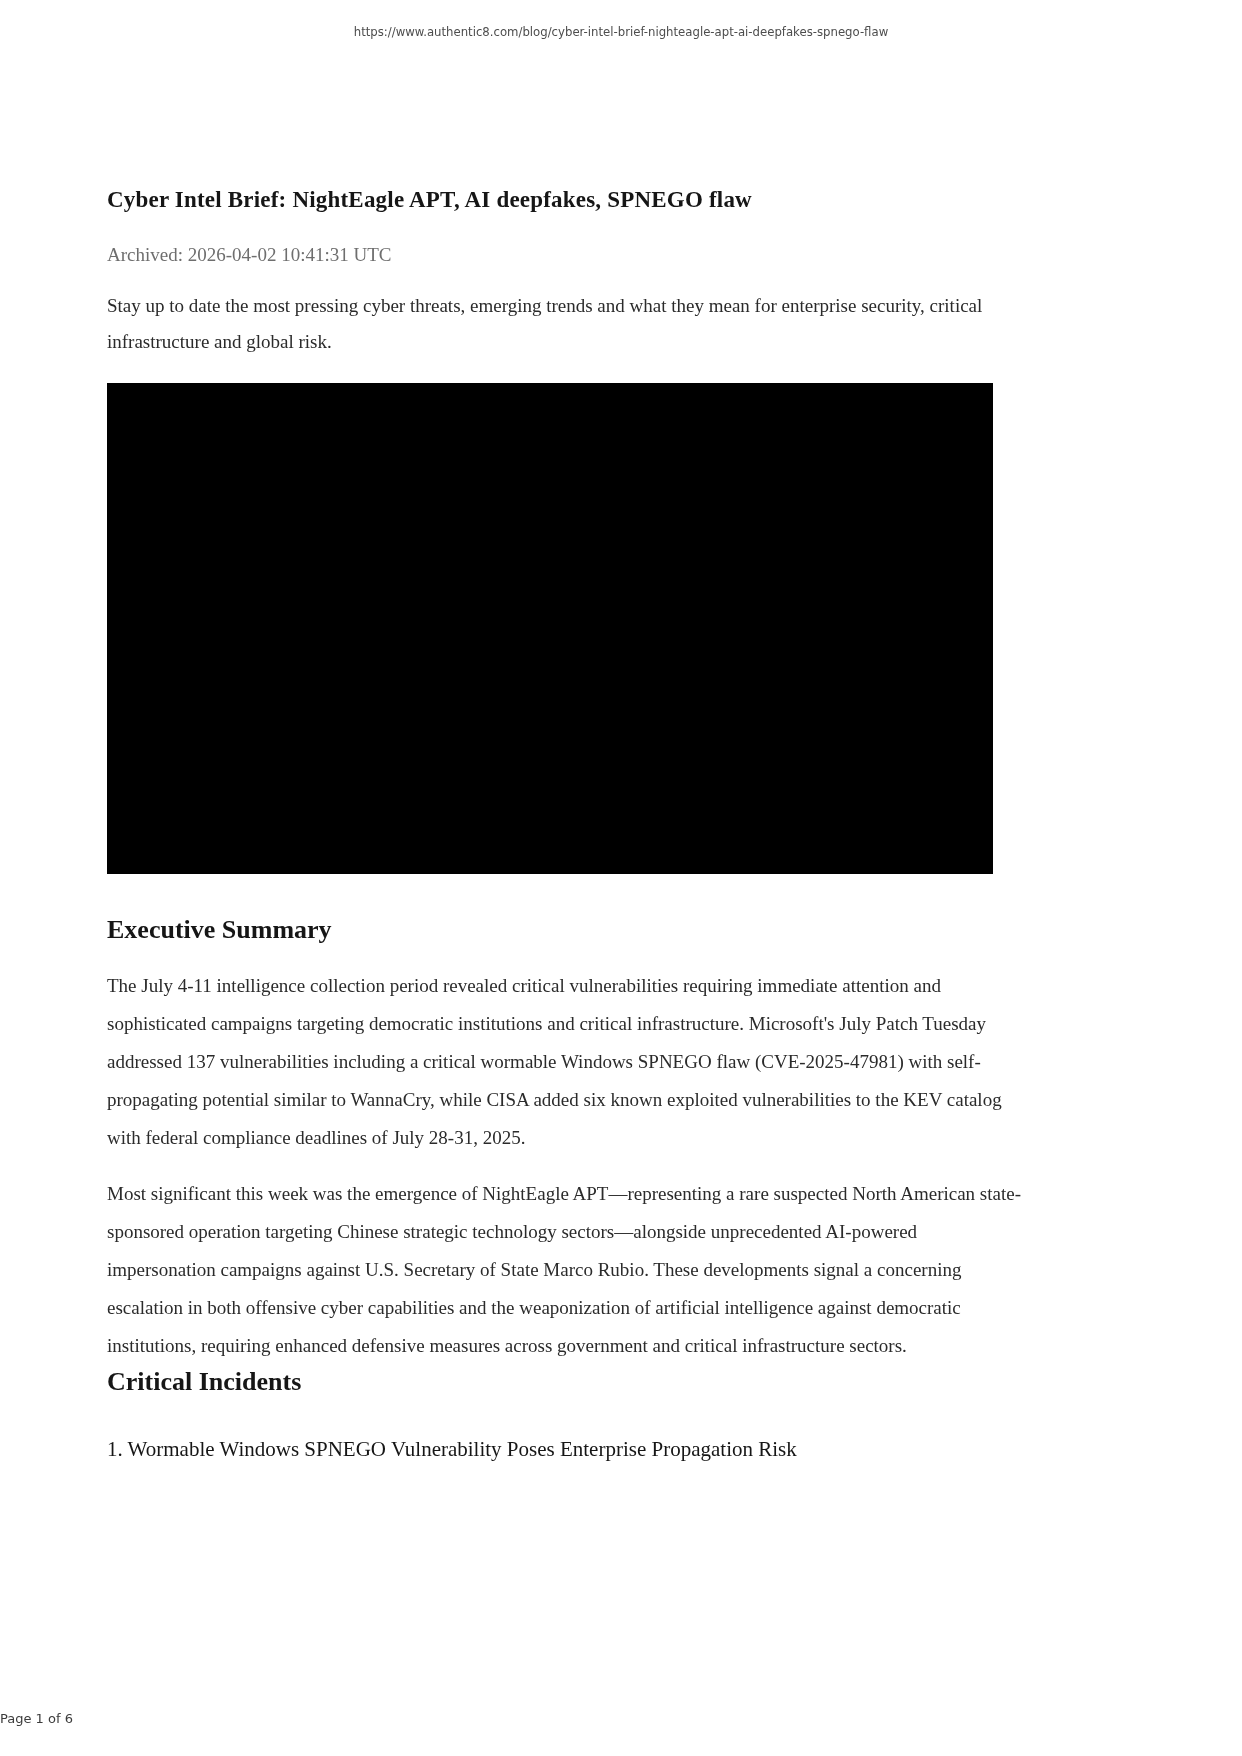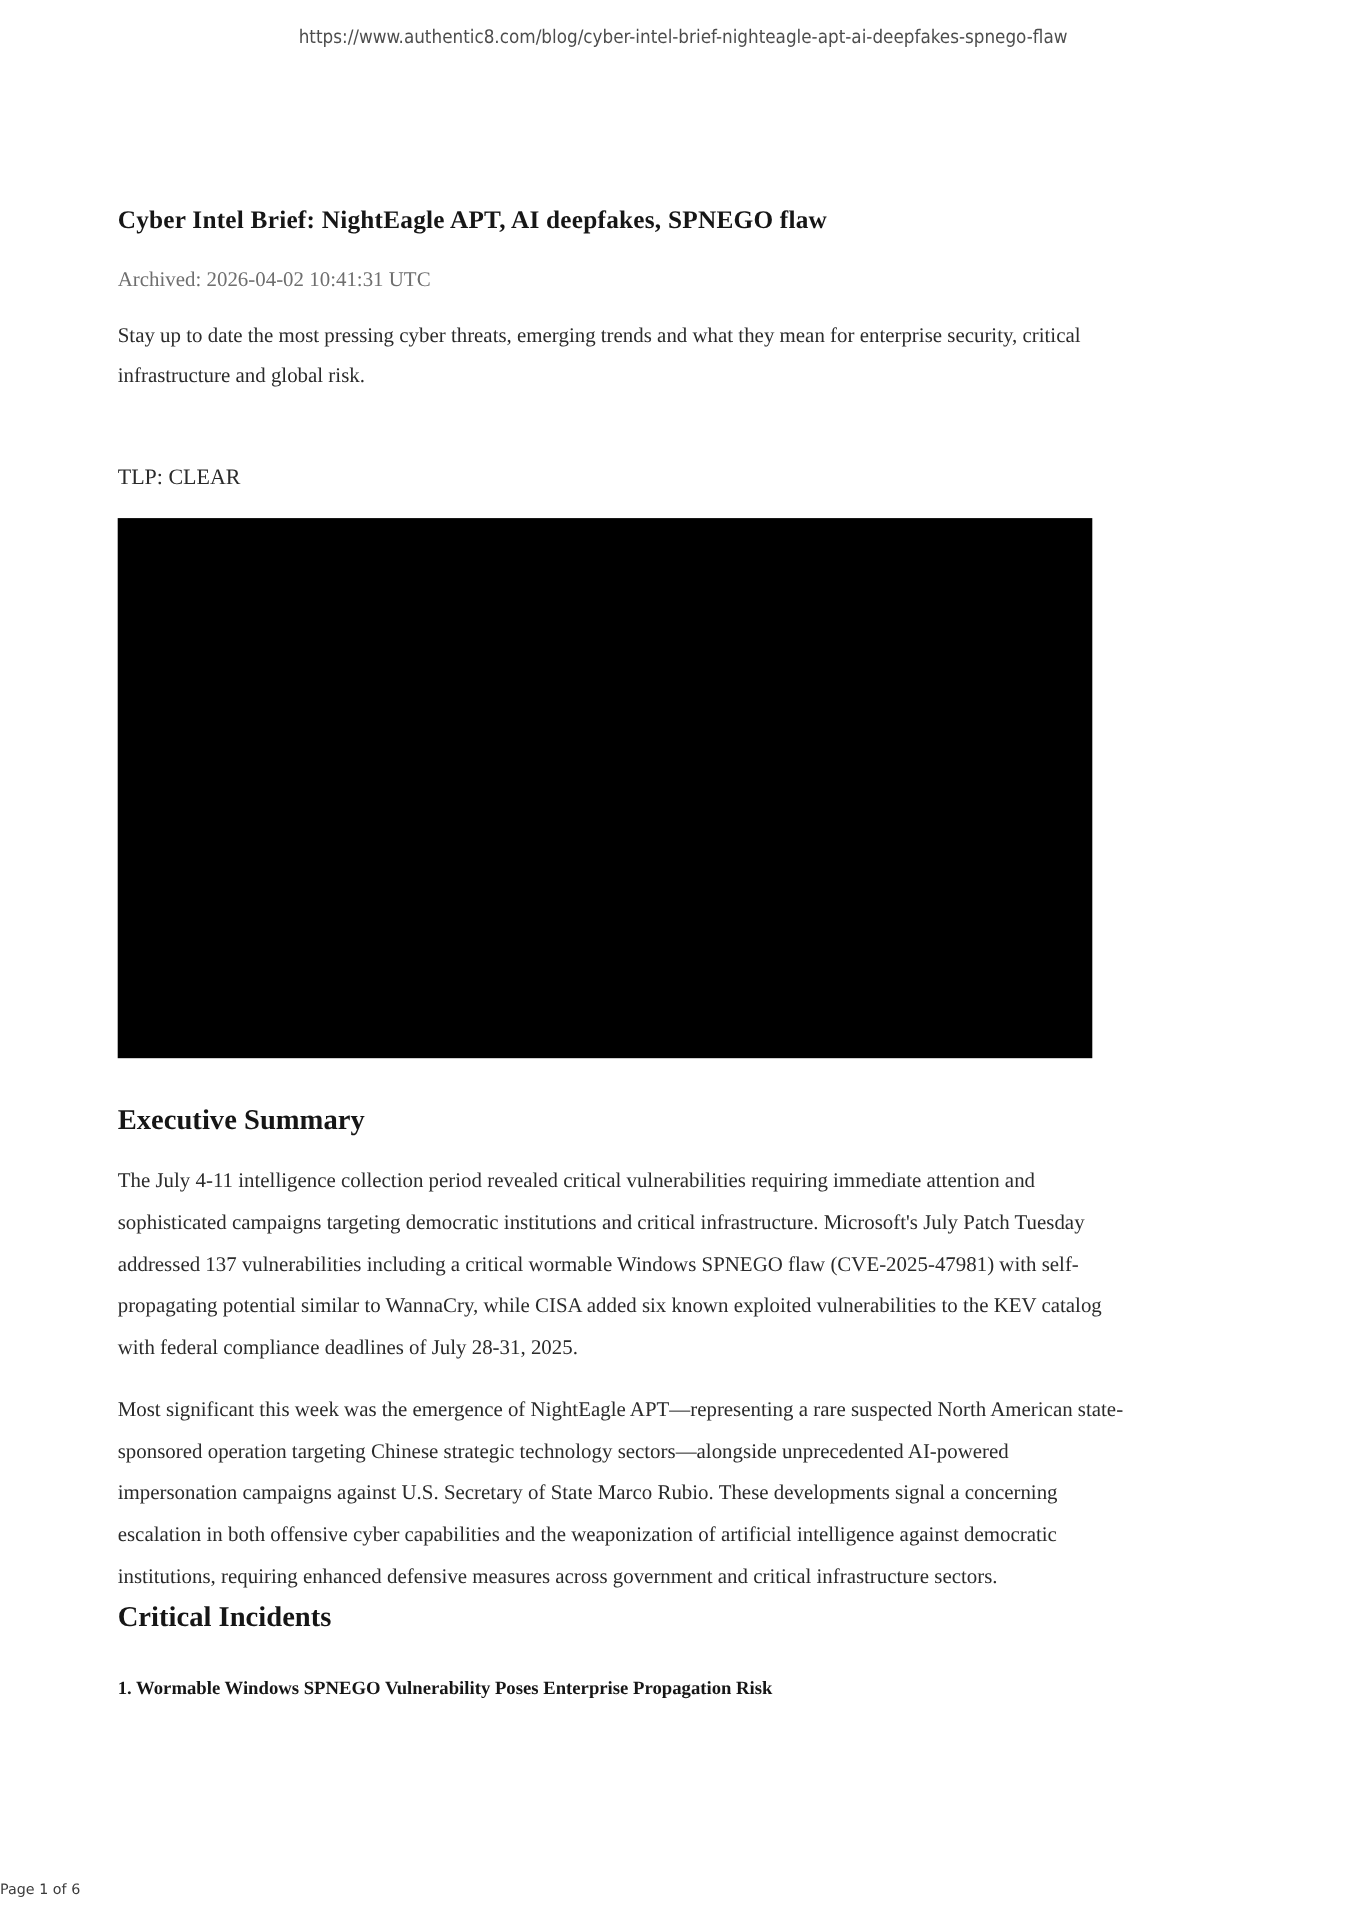--- a/index.html
+++ b/index.html
@@ -19,21 +19,21 @@
   }
 
   
   .print-header {
     position: absolute;
     top: 24px;
     left: 0;
     width: 100%;
     text-align: center;
     font-family: "DejaVu Sans", sans-serif;
-    font-size: 17px;
+    font-size: 13px;
     font-stretch: condensed;
     color: #4d4d4d;
     letter-spacing: 0px;
   }
 
   .content {
     padding: 186px 60px 0 107px;
   }
 
   .article-title {
@@ -92,23 +92,23 @@
   .body-para + .body-para {
     margin-top: 18px;
   }
 
   .section-heading.critical {
     margin-top: 0;
   }
 
   .incident-heading {
     margin-top: 36px;
-    font-size: 17px;
+    font-size: 21px;
     line-height: 1.4;
-    font-weight: bold;
+    font-weight: normal;
     color: #161616;
   }
 
   
   .print-footer {
     position: absolute;
     bottom: 30px;
     left: 0;
     width: 100%;
     text-align: left;
@@ -125,21 +125,20 @@
   <div class="print-header">https://www.authentic8.com/blog/cyber-intel-brief-nighteagle-apt-ai-deepfakes-spnego-flaw</div>
 
   <div class="content">
 
     <h1 class="article-title">Cyber Intel Brief: NightEagle APT, AI deepfakes, SPNEGO flaw</h1>
 
     <p class="archived-line">Archived: 2026-04-02 10:41:31 UTC</p>
 
     <p class="tagline">Stay up to date the most pressing cyber threats, emerging trends and what they mean for enterprise security, critical infrastructure and global risk.</p>
 
-    <p class="tlp">TLP: CLEAR</p>
 
     <div class="hero-image" style="background: rgb(0, 0, 0);"></div>
 
     <h2 class="section-heading">Executive Summary</h2>
 
     <p class="body-para">The July 4-11 intelligence collection period revealed critical vulnerabilities requiring immediate attention and sophisticated campaigns targeting democratic institutions and critical infrastructure. Microsoft's July Patch Tuesday addressed 137 vulnerabilities including a critical wormable Windows SPNEGO flaw (CVE-2025-47981) with self-propagating potential similar to WannaCry, while CISA added six known exploited vulnerabilities to the KEV catalog with federal compliance deadlines of July 28-31, 2025.</p>
 
     <p class="body-para">Most significant this week was the emergence of NightEagle APT—representing a rare suspected North American state-sponsored operation targeting Chinese strategic technology sectors—alongside unprecedented AI-powered impersonation campaigns against U.S. Secretary of State Marco Rubio. These developments signal a concerning escalation in both offensive cyber capabilities and the weaponization of artificial intelligence against democratic institutions, requiring enhanced defensive measures across government and critical infrastructure sectors.</p>
 
     <h2 class="section-heading critical">Critical Incidents</h2>

